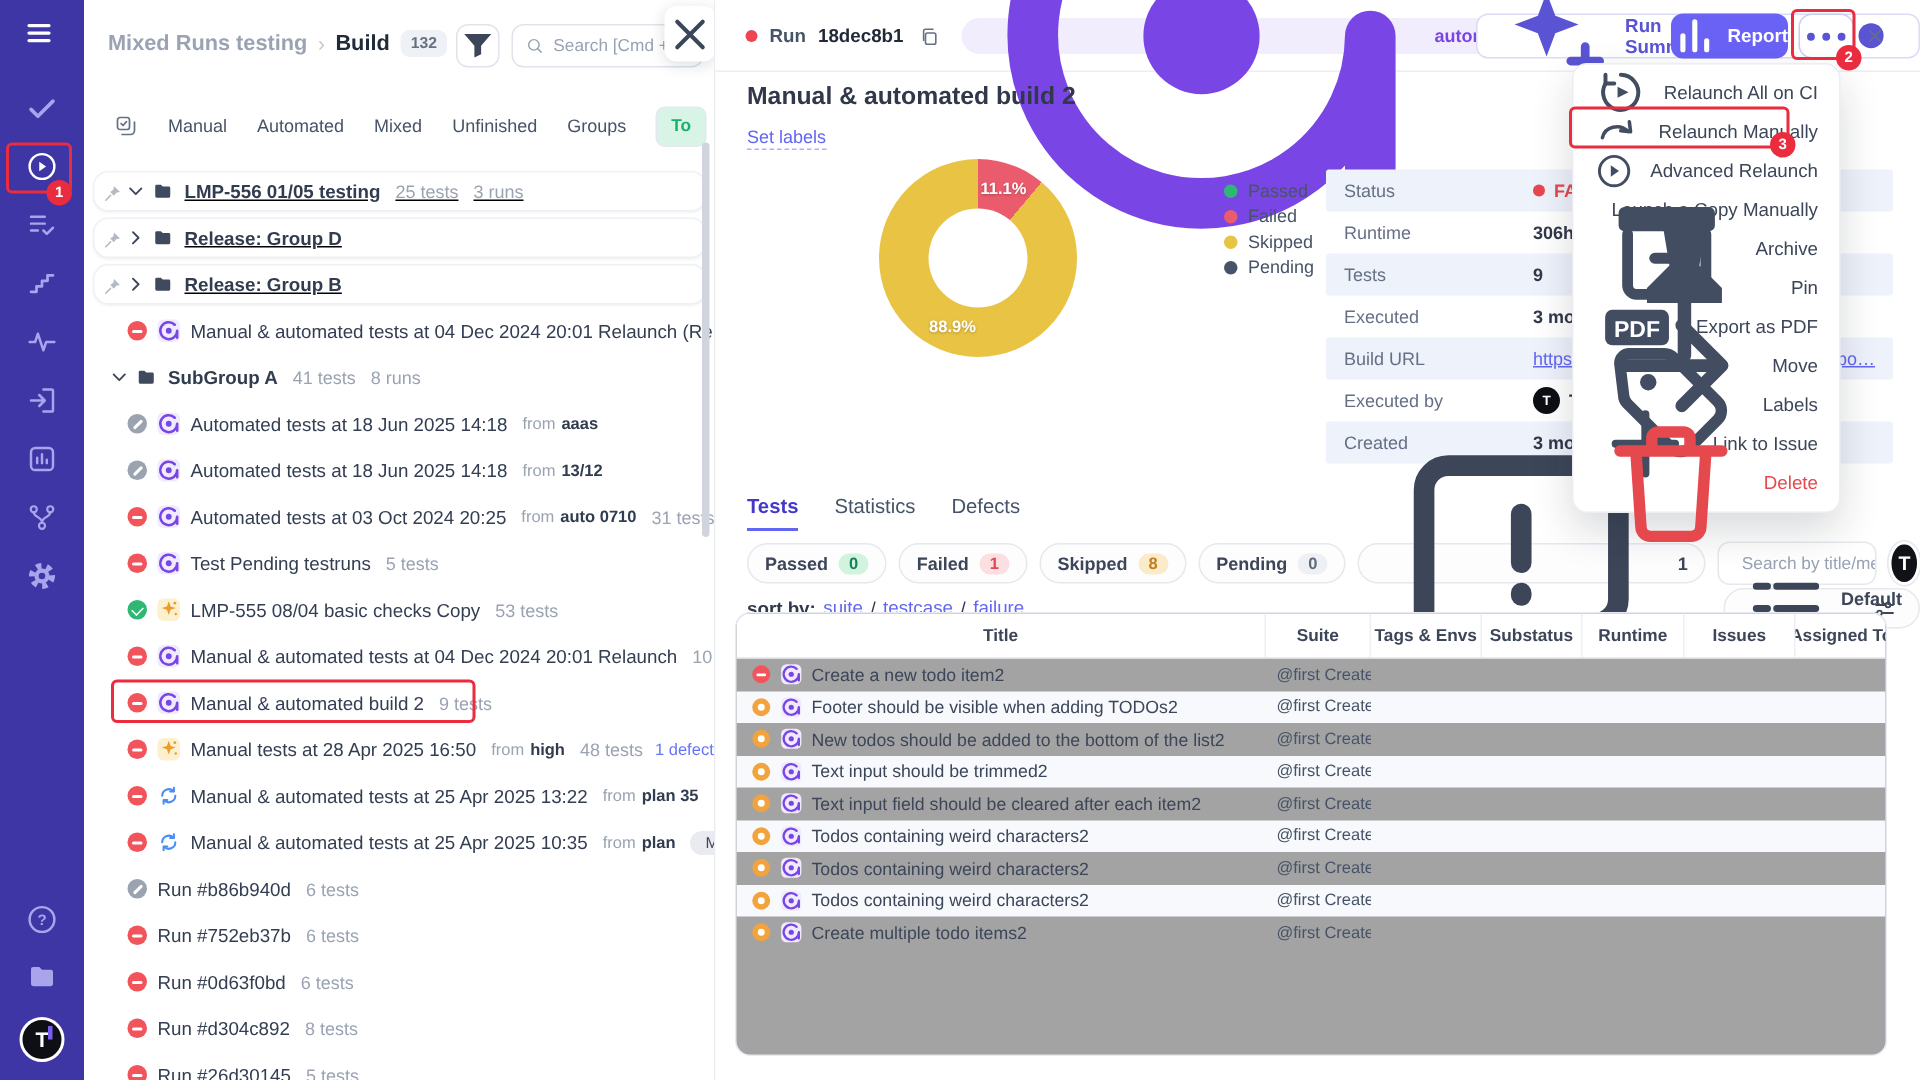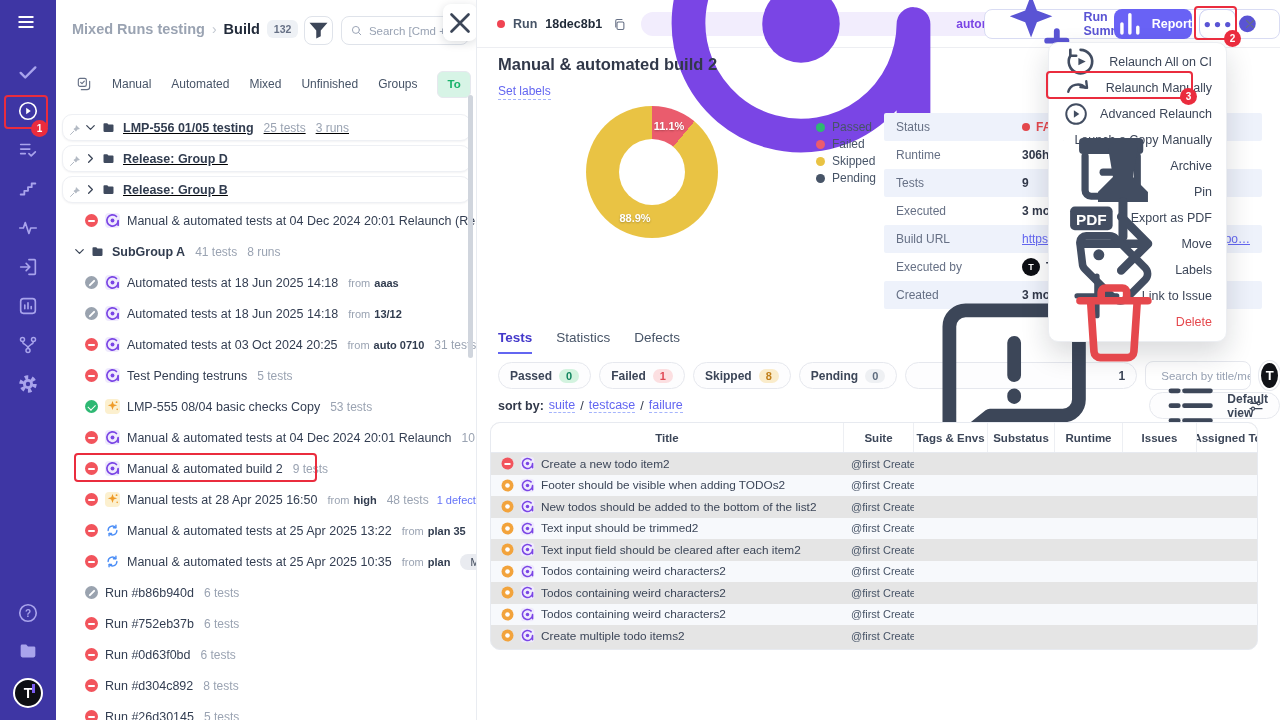--- a/index.html
+++ b/index.html
@@ -147,22 +147,22 @@
   .sort-row { position:absolute; left:21px; top:398px; display:flex; align-items:center; gap:5px; font-size:12.5px; }
   .sort-label { font-weight:700; color:#313849; }
   .sort-link { color:#6366f1; border-bottom:1px dashed #a5b4fc; cursor:pointer; }
   .sort-sep { color:#313849; }
   .view-chip { position:absolute; left:672px; top:392px; height:27px; display:flex; align-items:center; gap:7px;
                padding:0 11px; border:1px solid #e6e8ee; border-radius:14px; background:#fdfdfe; font-size:12px;
                font-weight:600; color:#3c4658; cursor:pointer; }
   .view-chip svg { width:13px; height:13px; }
   .sliders-icon { position:absolute; left:771px; top:398px; width:16px; height:16px; color:#3c4658; cursor:pointer; }
 
-  .table-card { position:absolute; left:13px; top:422px; width:768px; height:228px; border:1px solid #e7eaf0;
-                border-radius:10px; background:#e5e5e5; overflow:hidden; }
+  .table-card { position:absolute; left:13px; top:408px; width:768px; height:296px; border:1px solid #e7eaf0;
+                border-radius:10px; background:#a3a3a3; overflow:hidden; }
   .thead { display:flex; height:30px; border-bottom:1px solid #e7eaf0; align-items:stretch; background:#fff; }
   .th { display:flex; align-items:center; justify-content:center; font-size:11.5px; font-weight:700; color:#3c4658;
         border-right:1px solid #edeff3; overflow:hidden; white-space:nowrap; flex:none; }
   .tr { display:flex; height:21.5px; align-items:center; font-size:11.8px; cursor:pointer; }
   .tr.alt { background:#f7f9fc; }
   .td-title { display:flex; align-items:center; gap:6px; padding-left:10px; color:#3c4658; overflow:hidden;
               white-space:nowrap; flex:none; }
   .td-title .st { transform:scale(.92); }
   .td-title .kind { margin-left:0; transform:scale(.9); }
   .td { font-size:11px; color:#475467; padding-left:7px; overflow:hidden; white-space:nowrap; flex:none; }

